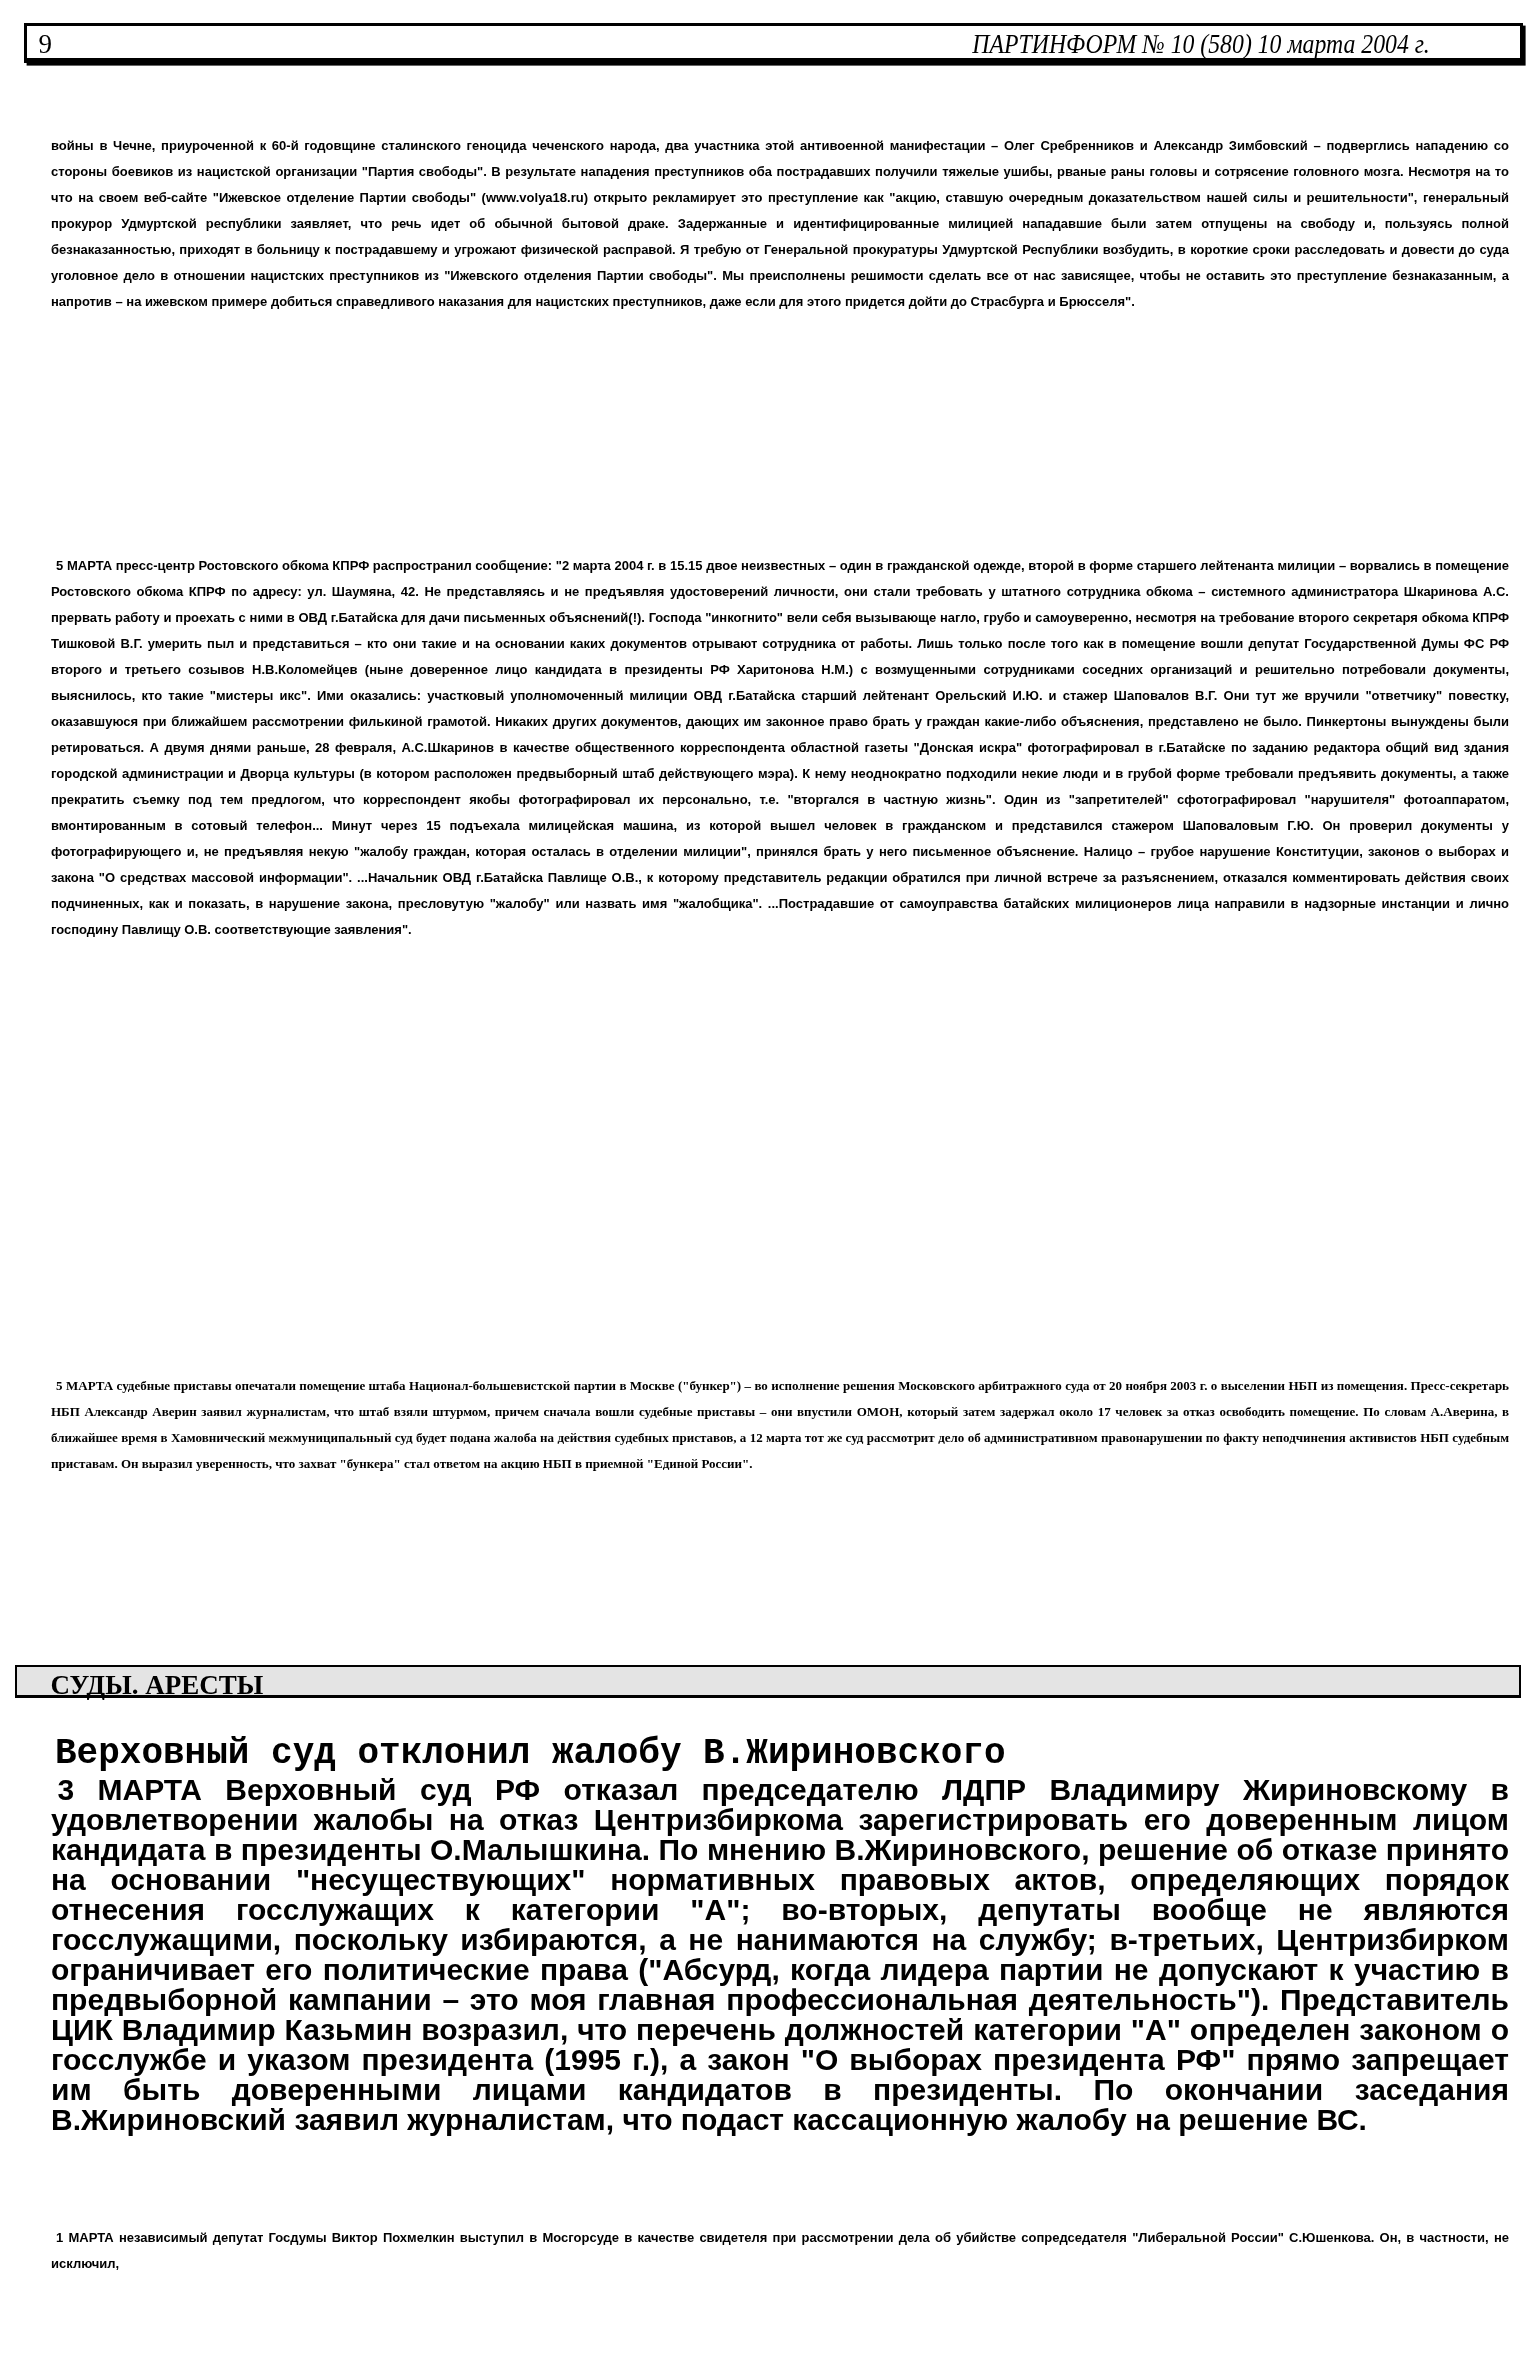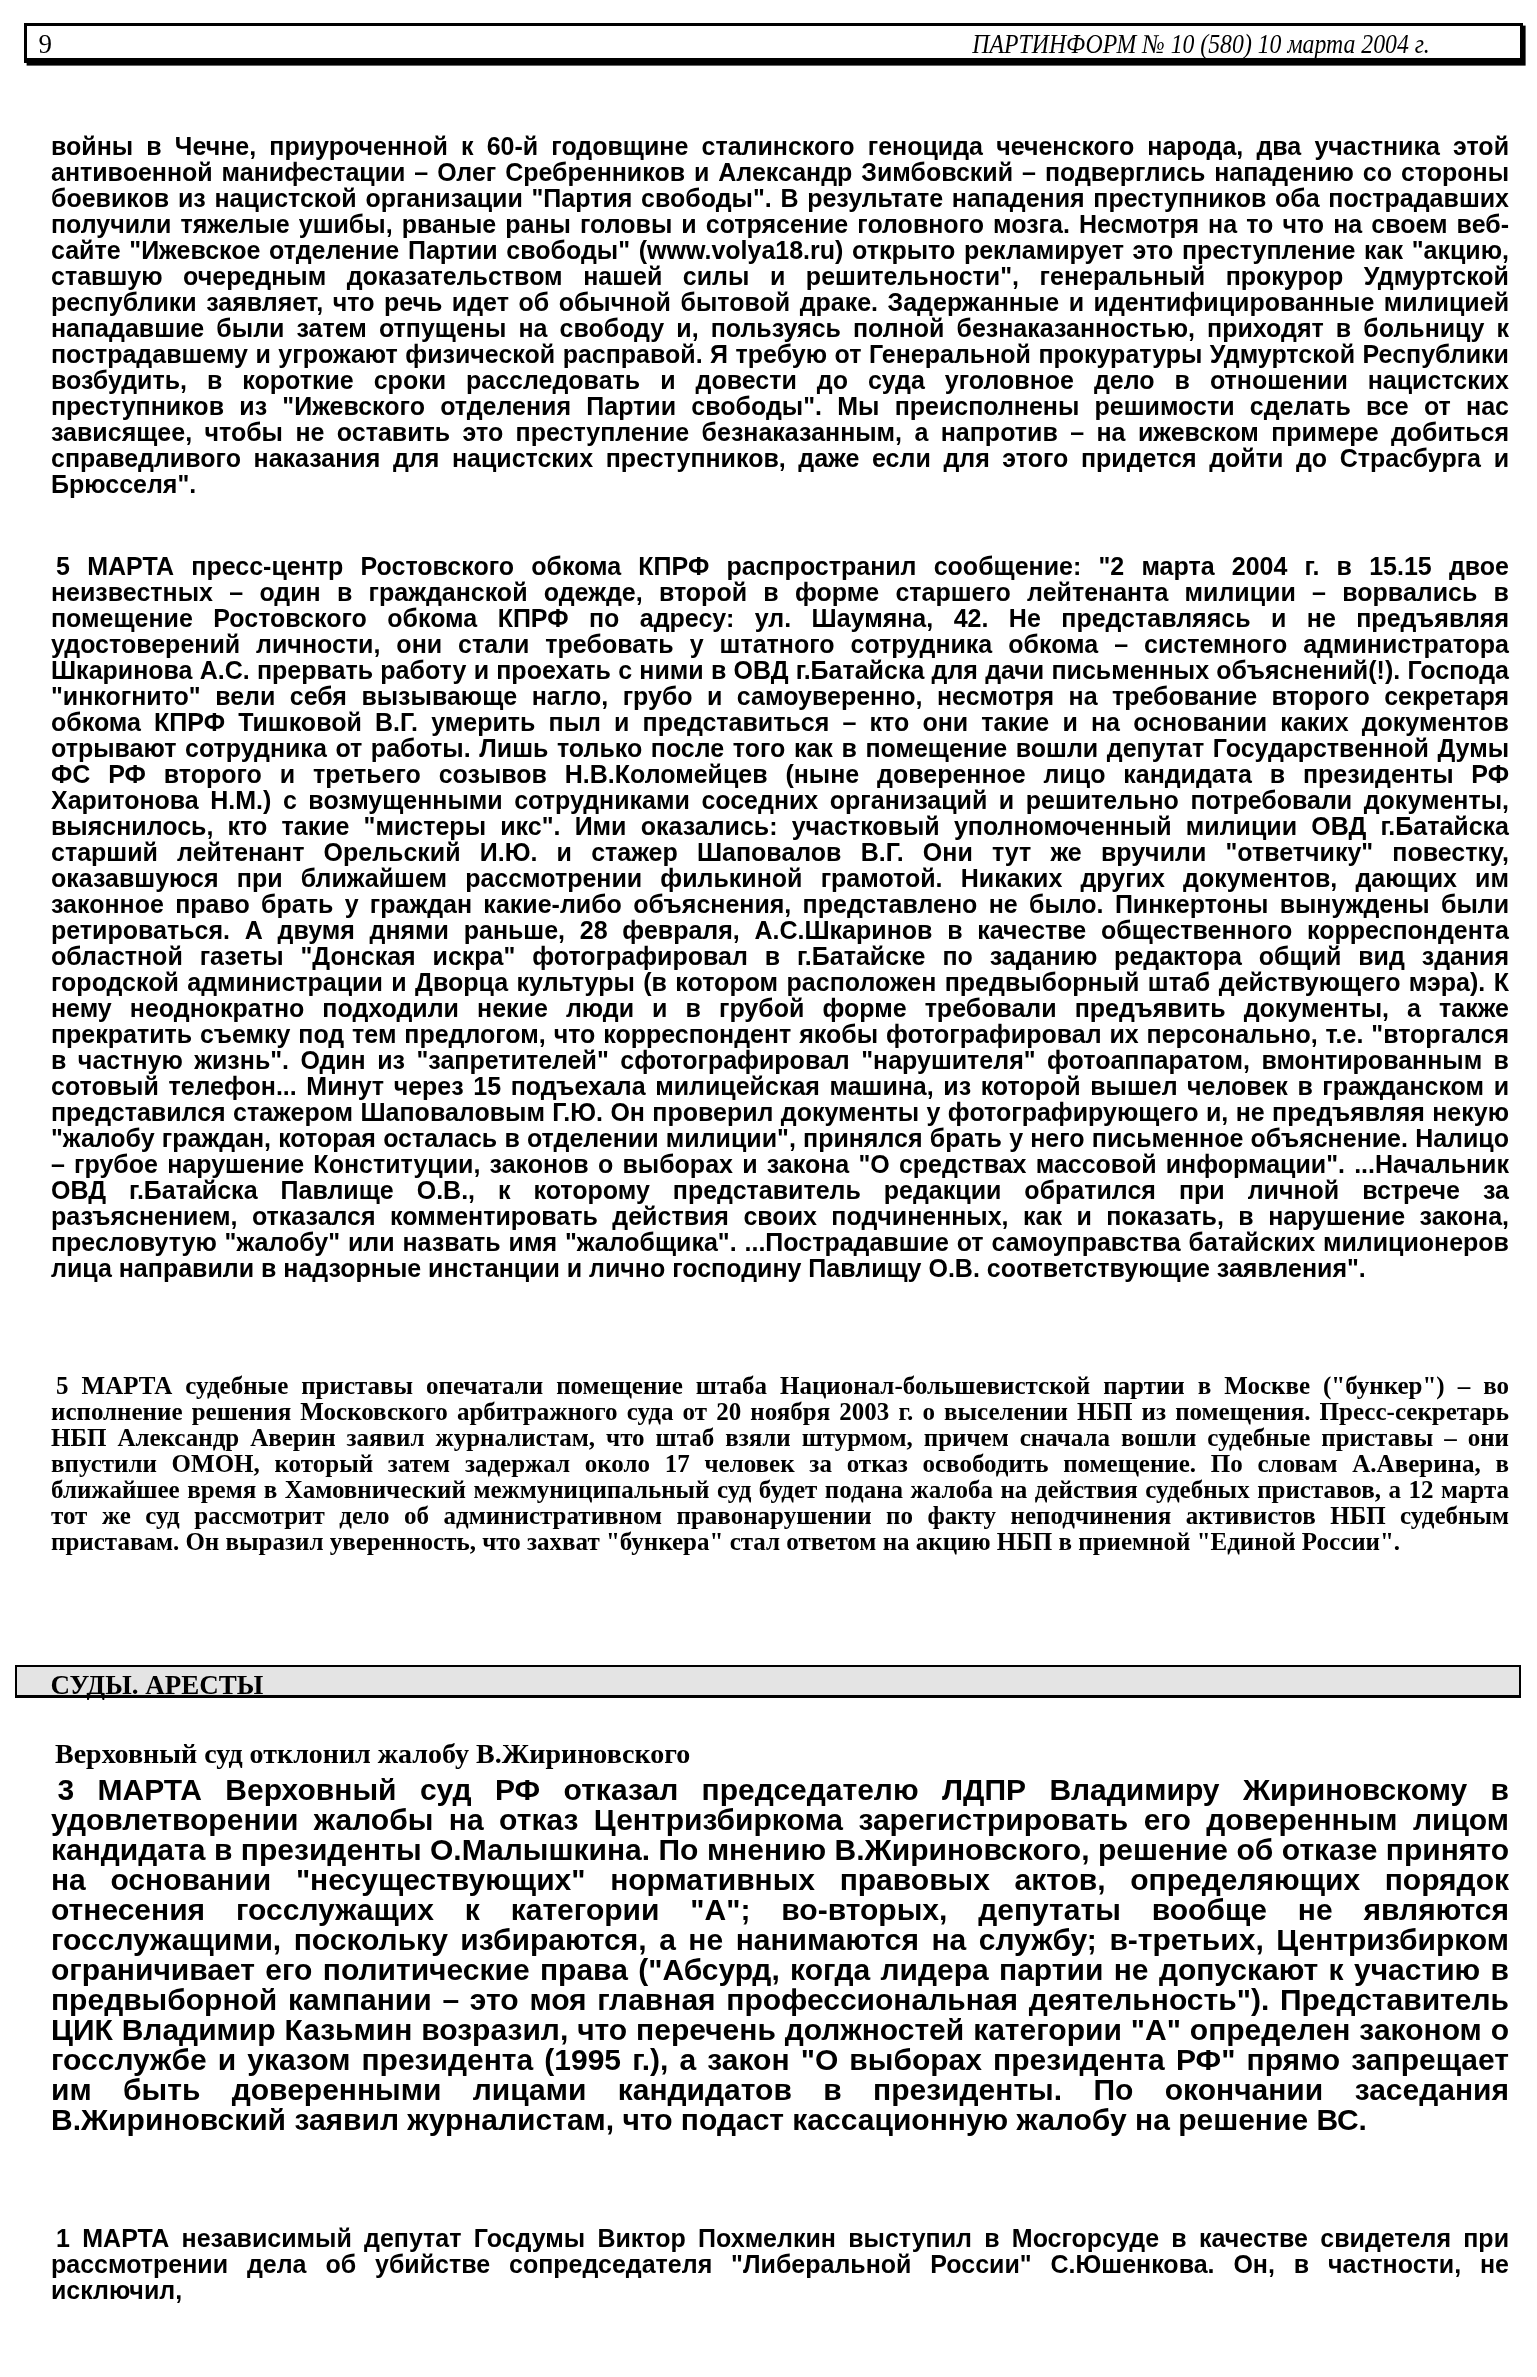--- a/index.html
+++ b/index.html
@@ -10,33 +10,33 @@
     box-shadow: 2.6px 2.6px 0 #000;
     font-family: "Liberation Serif", serif;
   }
   .header .pagenum { position: absolute; left: 11.5px; top: 3.8px; font-size: 27px; line-height: 28px; }
   .header .issue { position: absolute; right: 90px; top: 3.8px; font-size: 27px; line-height: 28px; font-style: italic; transform: scaleX(0.88); transform-origin: right center; }
   .body-text {
     position: absolute; left: 51px; width: 1458px;
     font-family: "Liberation Sans", sans-serif; text-align: justify;
   }
   .bold-block p {
-    margin: 0; font-weight: bold; font-size: 25px; line-height: 26px;
+    margin: 0; font-weight: bold; font-size: 13px; line-height: 26px;
   }
   .bold-block p.indent { text-indent: 5.1px; }
   .bold-block p.last-line { text-align-last: left; }
   .section-bar {
     position: absolute; left: 15.4px; top: 1665px; width: 1506px; height: 33px;
     background: #e4e4e4; border: 2.6px solid #000; border-bottom-width: 3.2px; box-sizing: border-box;
     font-family: "Liberation Serif", serif; font-weight: bold; font-size: 27px; line-height: 36px;
     padding-left: 33px;
   }
   .article-title {
     position: absolute; left: 55px; top: 1737px;
-    font-family: Liberation Serif, serif; font-weight: bold; font-size: 28px; line-height: 33px;
+    font-family: Liberation Mono, monospace; font-weight: bold; font-size: 36px; line-height: 33px;
   }
   .article-block p { margin: 0; }
   .regular { font-weight: bold; font-size: 30px; line-height: 30px; }
   .bolder { font-weight: bold; font-size: 20.5px; line-height: 28px; }
 </style>
 </head>
 <body>
 
 <div class="header">
   <span class="pagenum">9</span>

